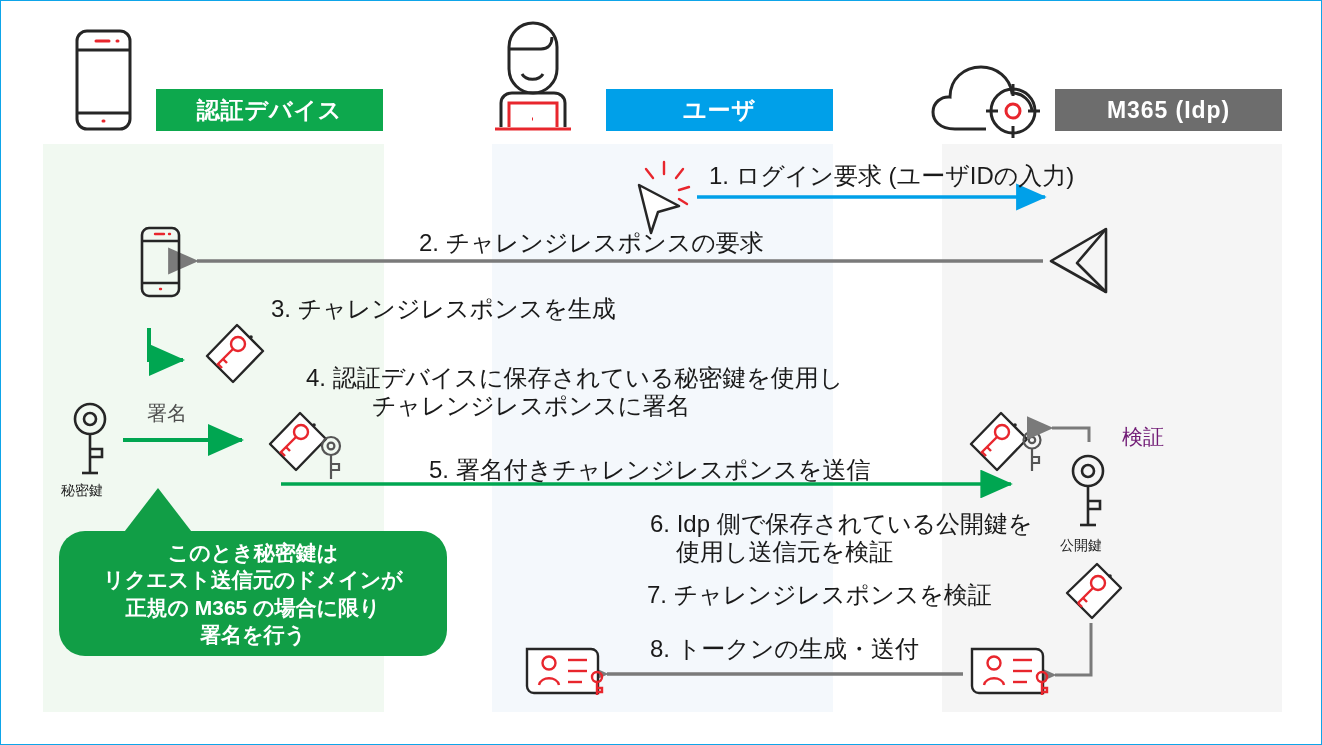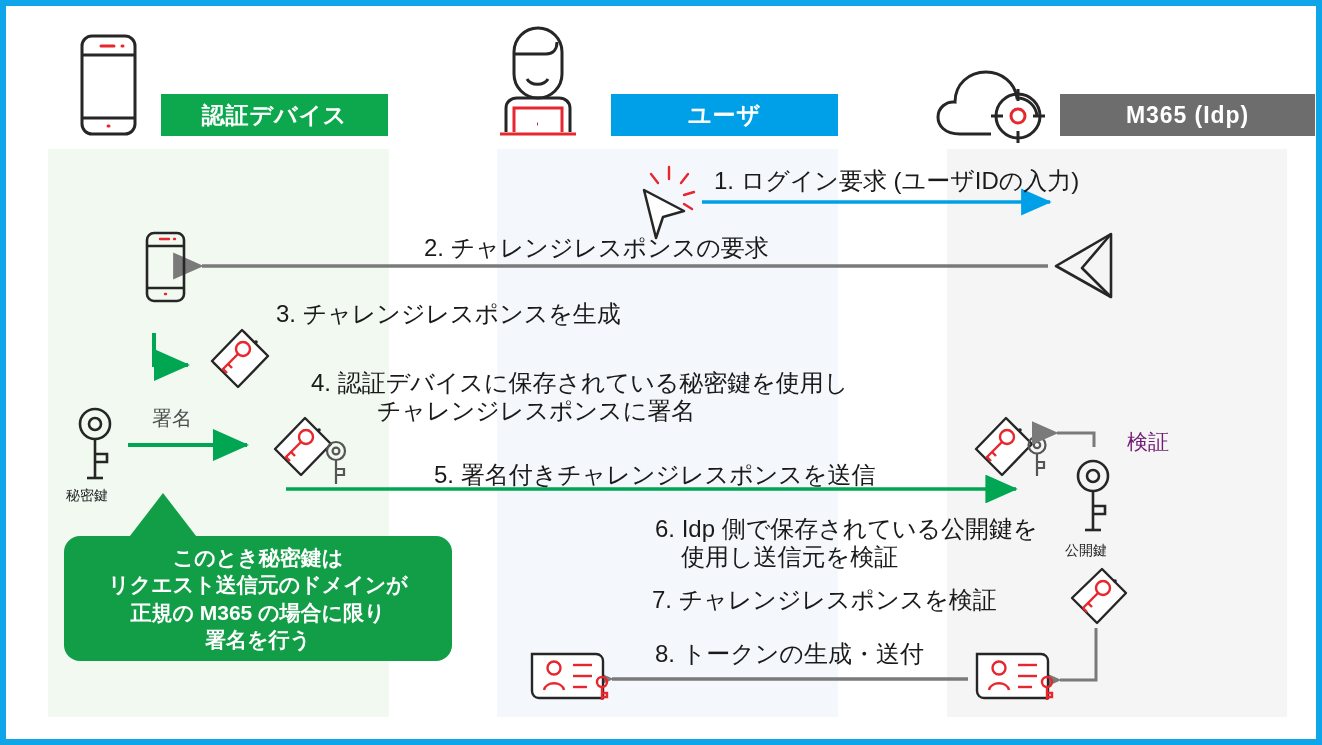--- a/index.html
+++ b/index.html
@@ -2,56 +2,56 @@
 <html><head>
 <meta charset="utf-8">
 <style>
   html,body{margin:0;padding:0;background:#ffffff;}
   body{font-family:"Liberation Sans","DejaVu Sans",sans-serif;}
 
   #canvas{
     position:relative;
     width:1322px;height:745px;
     background:#ffffff;
-    border:6px solid #0ea5e9;
+    border:1px solid #0ea5e9;
     box-sizing:border-box;
     overflow:hidden;
   }
 
   
   .lane{position:absolute;top:143px;height:568px;}
   .lane-device{left:42px;width:341px;background:#f1f9f1;}
   .lane-user{left:491px;width:341px;background:#f4f8fc;}
   .lane-idp{left:941px;width:340px;background:#f5f5f5;}
 
   
   .badge{
     position:absolute;
     display:flex;align-items:center;justify-content:center;
     color:#ffffff;font-weight:bold;letter-spacing:.04em;
     white-space:nowrap;
   }
   .badge-device{left:155px;top:88px;width:227px;height:42px;background:#0da84d;font-size:23px;}
   .badge-user{left:605px;top:88px;width:227px;height:42px;background:#00a0e9;font-size:23px;}
-  .badge-idp{left:1054px;top:88px;width:255px;height:42px;background:#6d6d6d;font-size:23px;}
+  .badge-idp{left:1054px;top:88px;width:227px;height:42px;background:#6d6d6d;font-size:23px;}
 
   
   .txt{position:absolute;color:#1a1a1a;white-space:pre;line-height:1.32;}
   .step{font-size:24px;}
   .small{font-size:14px;color:#222;}
   .label-bold{font-size:20px;font-weight:normal;color:#4d4d4d;}
   .verify{font-size:21px;color:#701a75;}
 
   
   svg.ov{position:absolute;left:0;top:0;width:1322px;height:745px;overflow:visible;pointer-events:none;}
 
   
   .callout{
     position:absolute;left:58px;top:530px;width:388px;height:125px;
-    background:#119e46;border-radius:16px;
+    background:#119e46;border-radius:26px;
     display:flex;align-items:center;justify-content:center;
     color:#ffffff;font-weight:bold;font-size:21px;line-height:1.30;
     text-align:center;
   }
   .callout-tail{
     position:absolute;left:117px;top:487px;width:0;height:0;
     border-left:40px solid transparent;border-right:40px solid transparent;
     border-bottom:52px solid #119e46;
   }
 </style>

